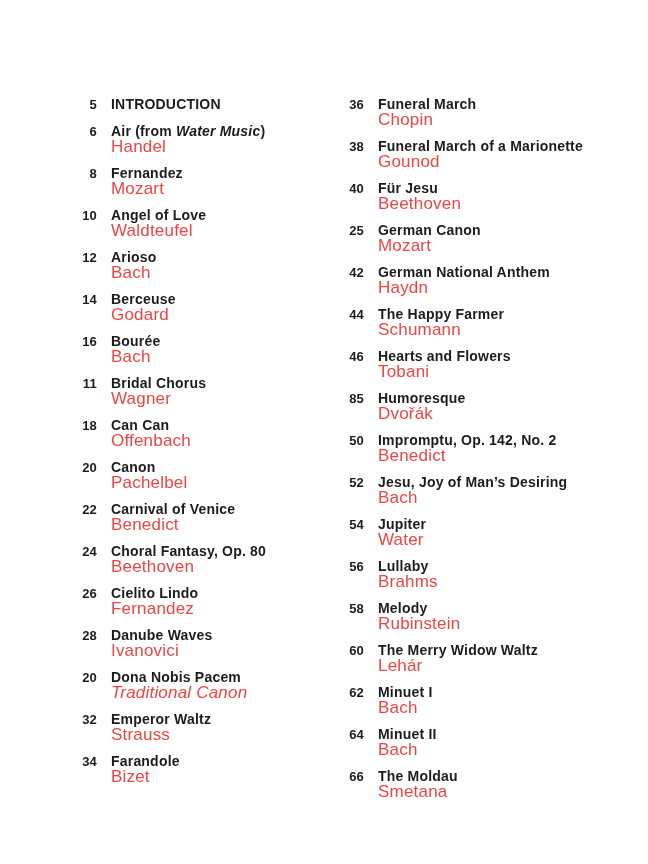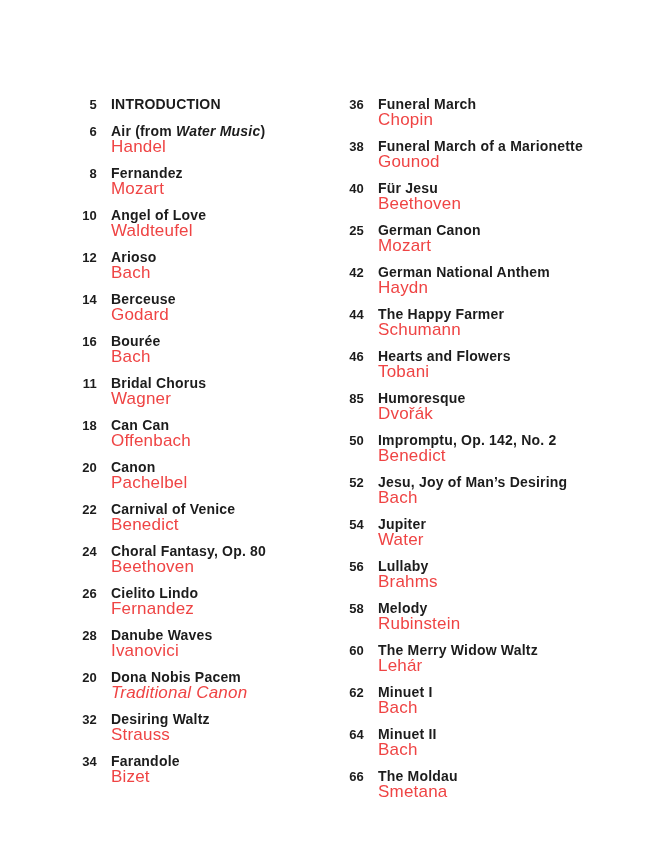--- a/index.html
+++ b/index.html
@@ -196,21 +196,21 @@
     <span class="num">20</span>
     <span class="text">
       <span class="title">Dona Nobis Pacem</span>
       <span class="composer"><i>Traditional Canon</i></span>
     </span>
   </div>
 
   <div class="entry">
     <span class="num">32</span>
     <span class="text">
-      <span class="title">Desiring Waltz</span>
+      <span class="title">Emperor Waltz</span>
       <span class="composer">Strauss</span>
     </span>
   </div>
 
   <div class="entry">
     <span class="num">34</span>
     <span class="text">
       <span class="title">Farandole</span>
       <span class="composer">Bizet</span>
     </span>

